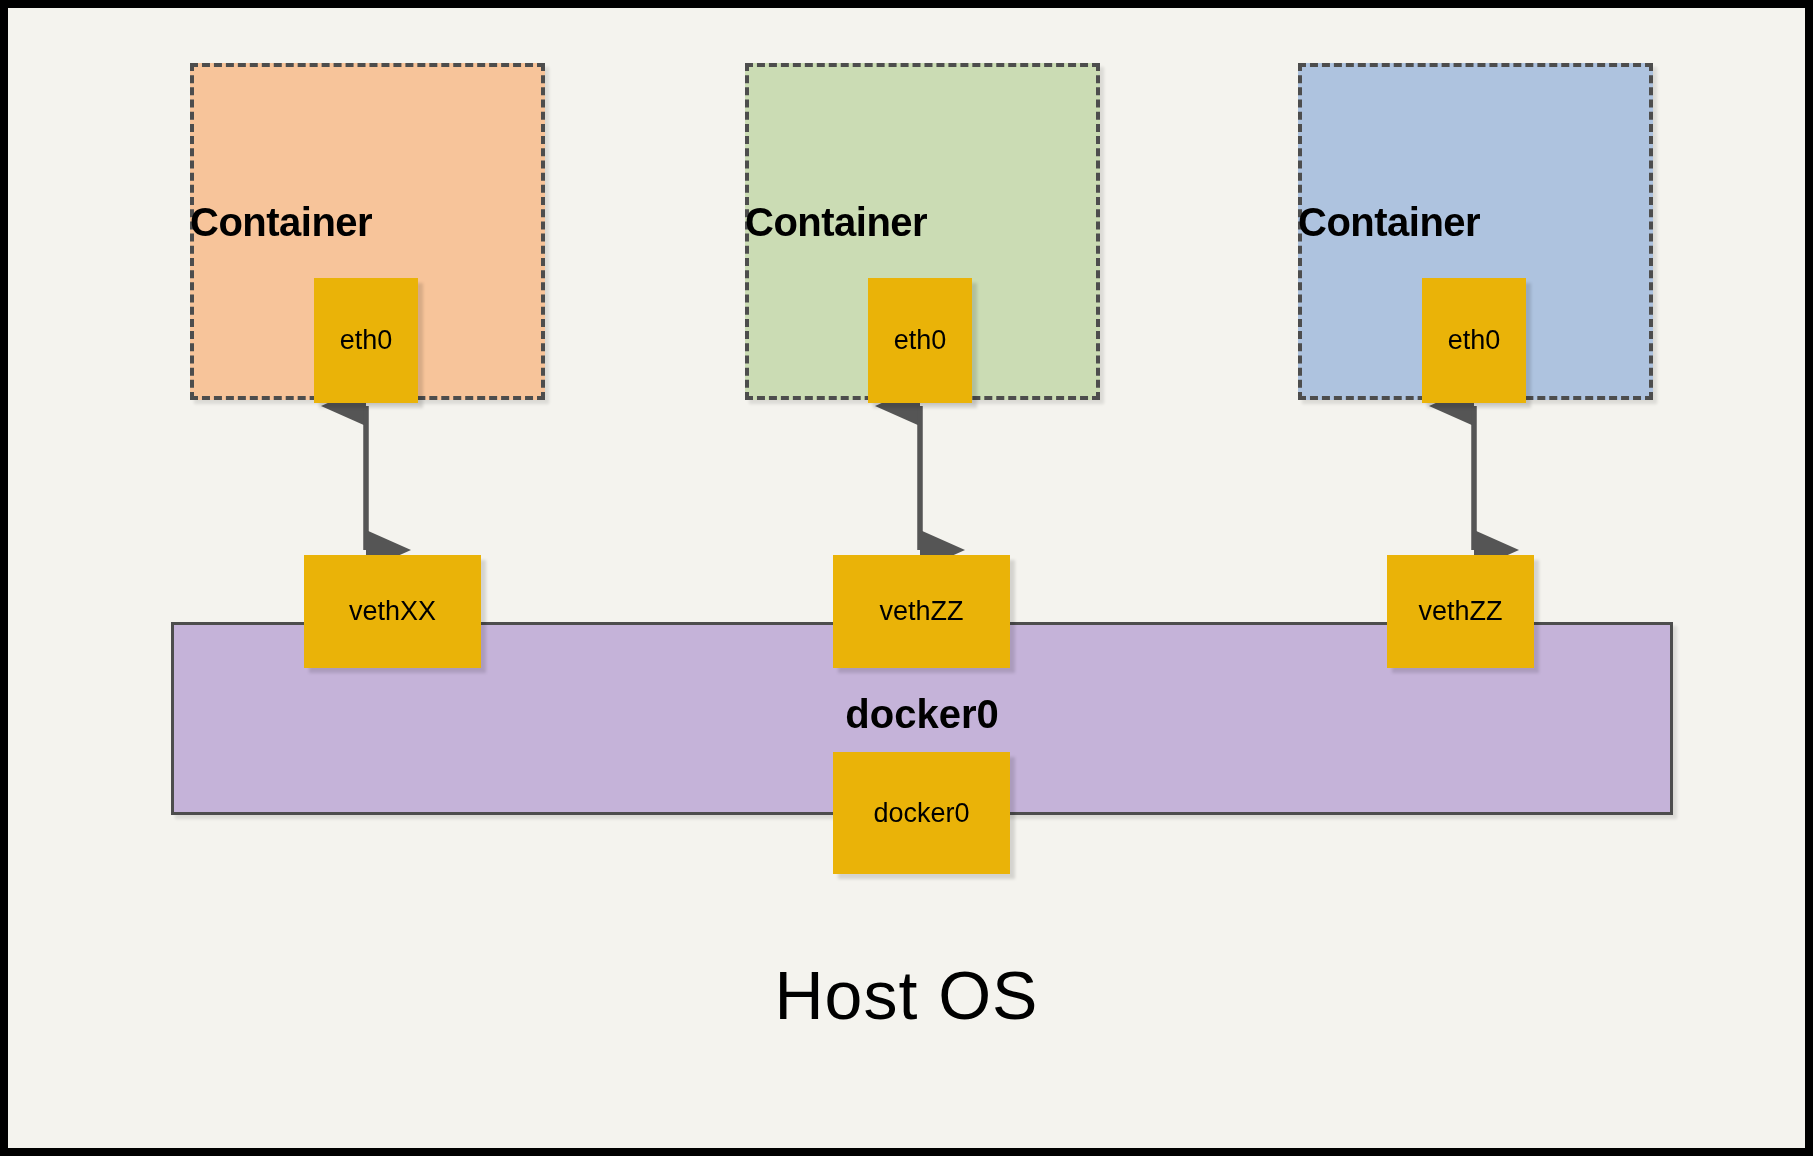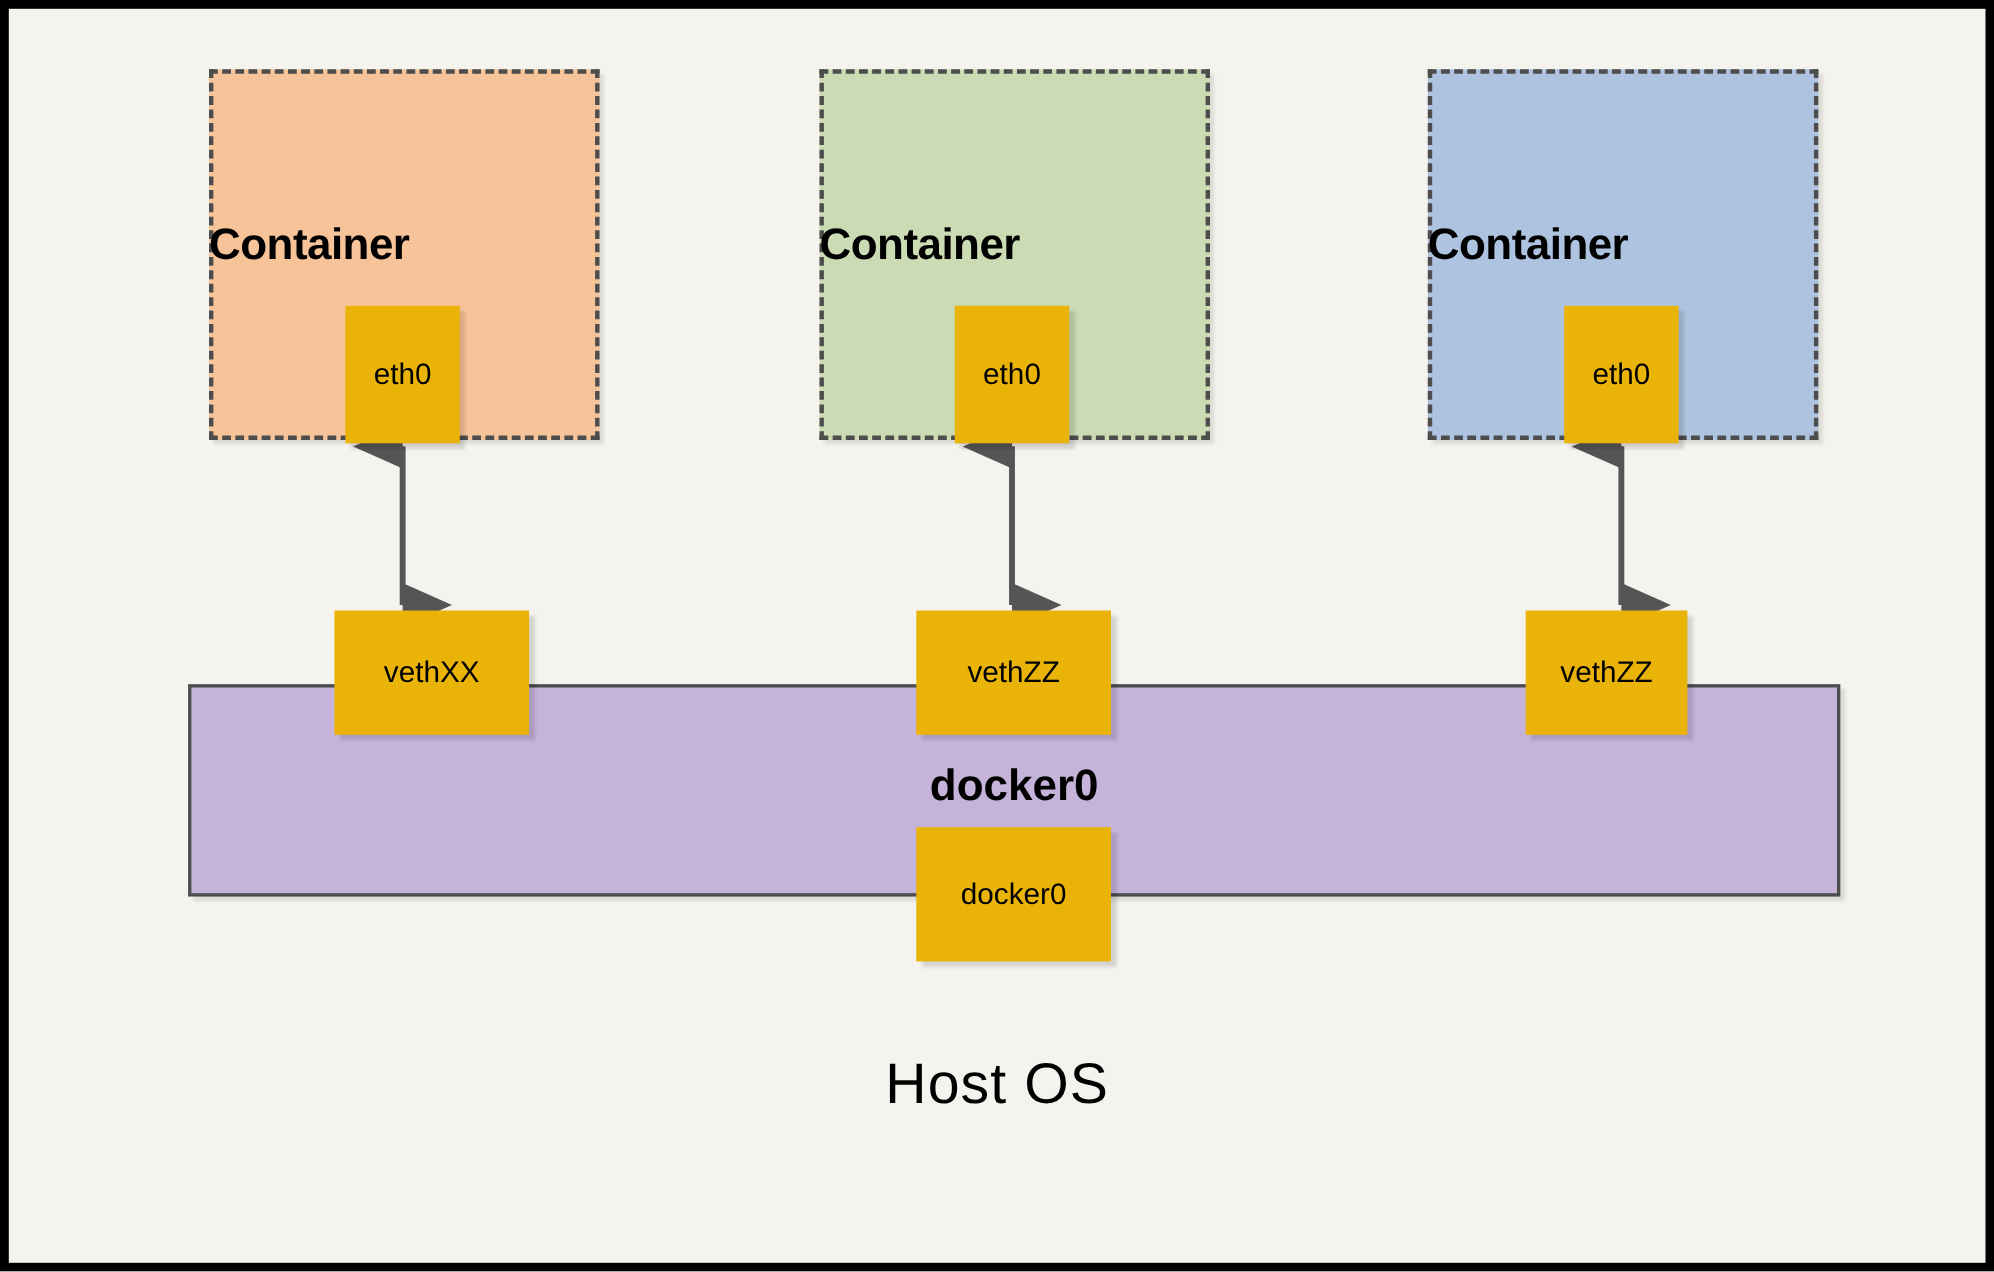--- a/index.html
+++ b/index.html
@@ -80,21 +80,21 @@
     font-size: 36px;
     color: #000000;
     white-space: nowrap;
     z-index: 4;
   }
   #host-os-label {
     position: absolute;
     left: 0;
     right: 0;
     text-align: center;
-    font-size: 52px;
+    font-size: 68px;
     font-weight: 300;
     color: #000000;
     letter-spacing: 1px;
   }
 </style>
 </head>
 <body>
 
 <div id="canvas">
 

